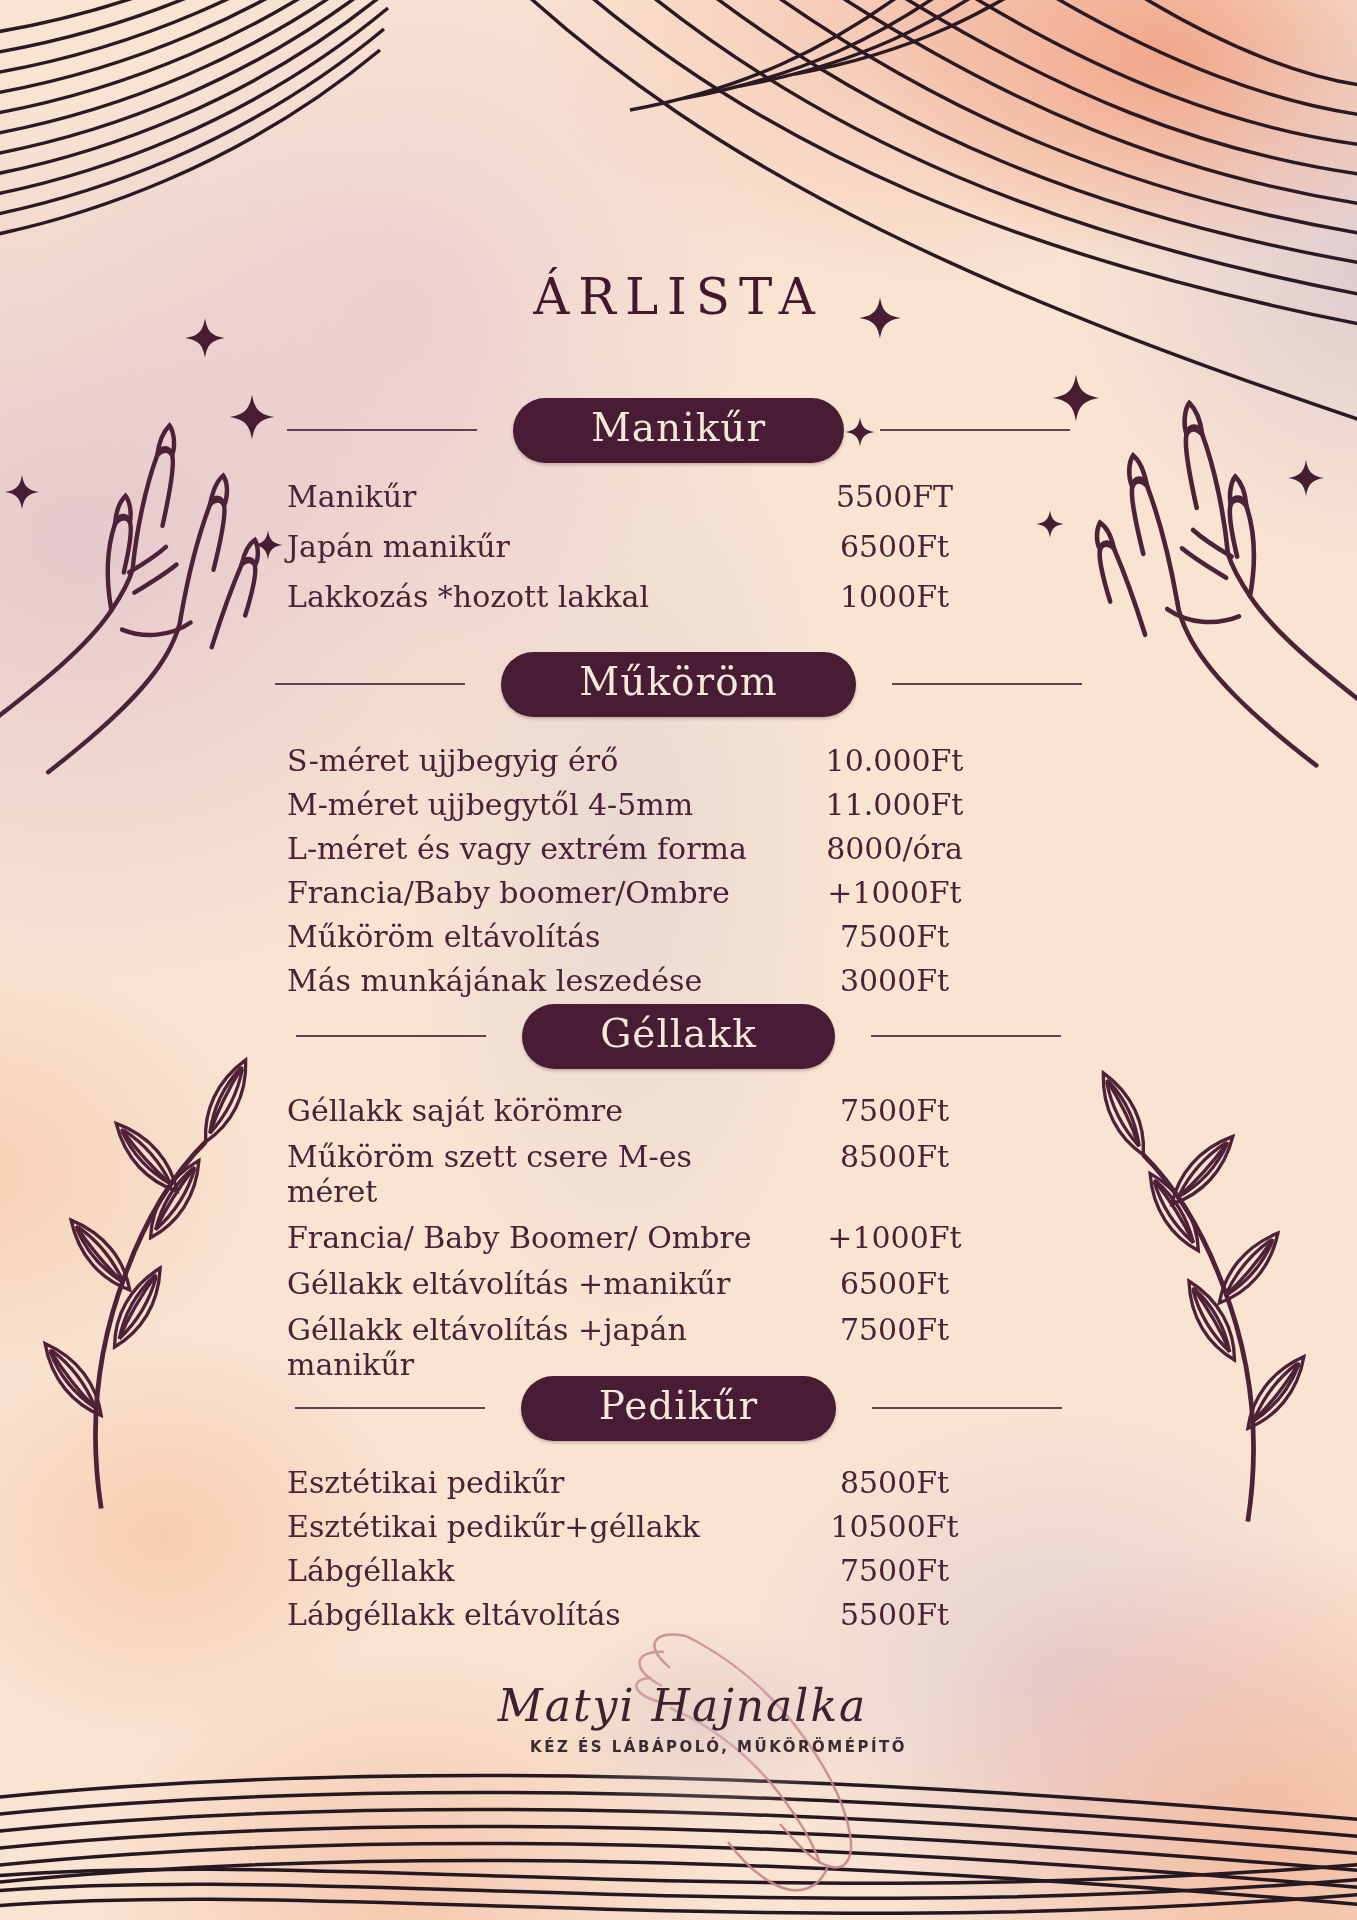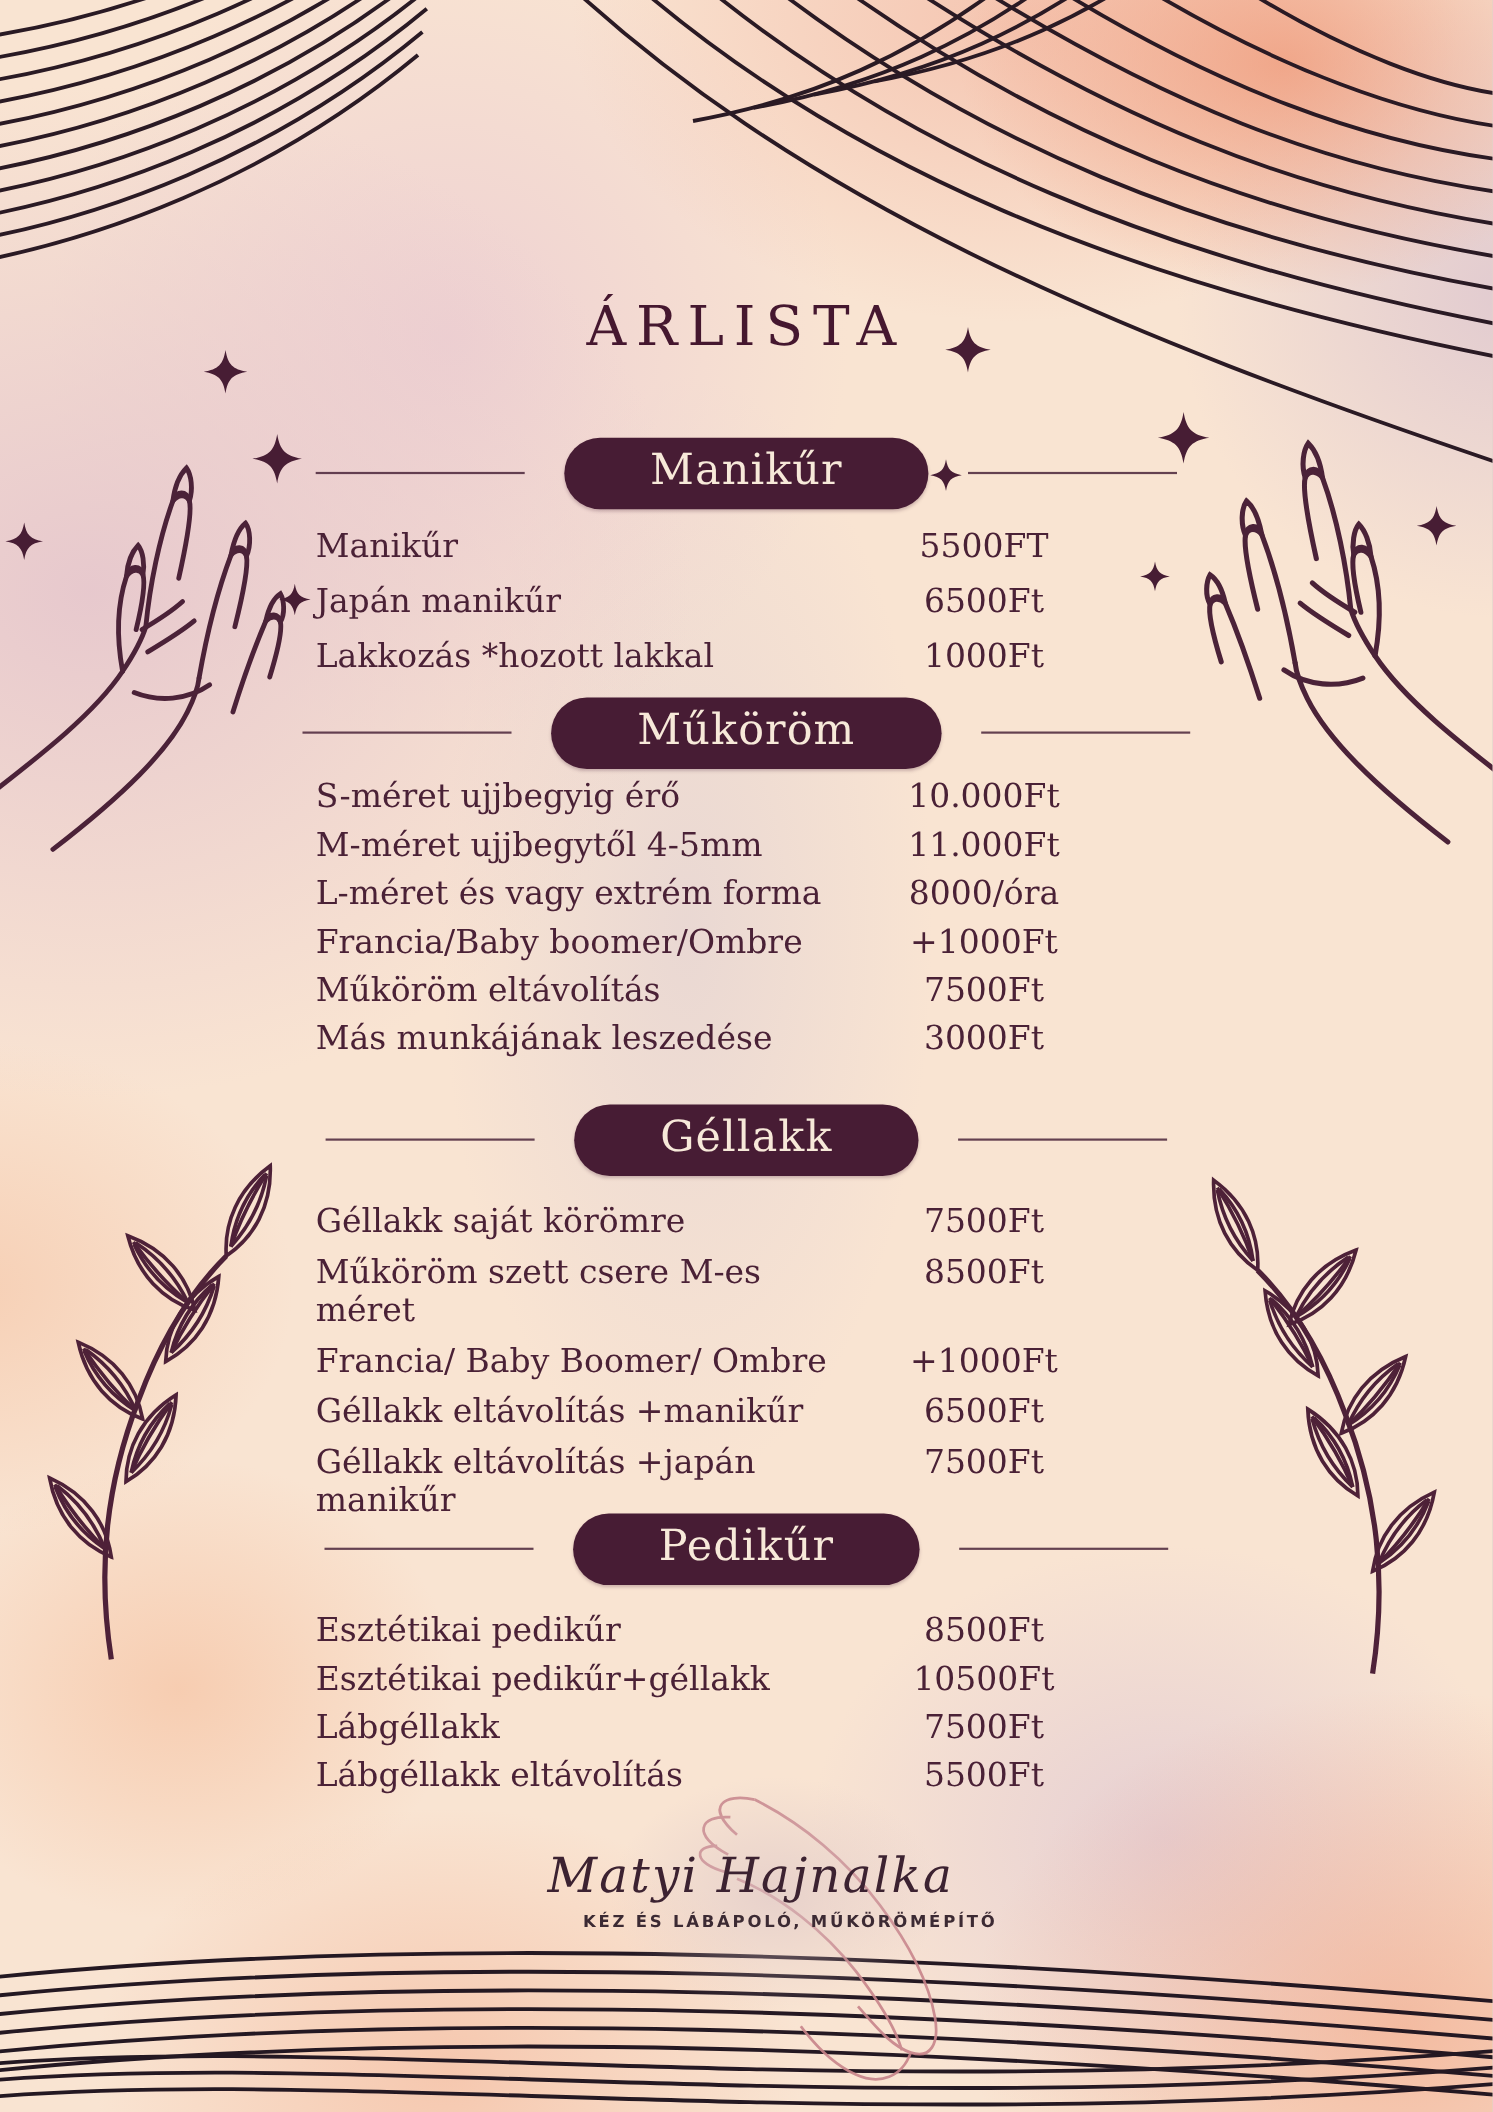--- a/index.html
+++ b/index.html
@@ -20,31 +20,31 @@
       radial-gradient(560px 440px at 94% 96%, rgba(240,160,128,.6), rgba(240,160,128,0) 70%),
       radial-gradient(460px 380px at 78% 87%, rgba(214,190,212,.55), rgba(214,190,212,0) 70%),
       #f9e4d2;
   }
   svg.deco{position:absolute;inset:0;width:100%;height:100%;pointer-events:none;}
   .title{
     position:absolute;top:268px;left:0;width:100%;margin:0;text-align:center;
     font-size:50px;font-weight:normal;letter-spacing:9px;color:#45172f;
   }
   .menu-section{position:absolute;left:0;width:100%;}
-  .s1{top:398px}.s2{top:634px}.s3{top:1004px}.s4{top:1376px}
+  .s1{top:398px}.s2{top:652px}.s3{top:1004px}.s4{top:1376px}
   .sec-header{display:flex;align-items:center;justify-content:center;gap:36px;}
   .hline{width:190px;height:0;border-top:2px solid #4a2439;opacity:.85;}
   .pill{
     background:#471c34;color:#f7e9d9;border-radius:42px;
     padding:9px 78px 13px;font-size:39px;letter-spacing:1px;line-height:1.1;
     box-shadow:0 2px 3px rgba(70,28,52,.25);
   }
   .rows{margin:22px 0 0 287px;width:715px;display:flex;flex-direction:column;}
   .s1 .rows{gap:15px;margin-top:16px}
-  .s2 .rows{gap:9px;margin-top:8px}
+  .s2 .rows{gap:9px;margin-top:26px}
   .s3 .rows{gap:11px;margin-top:24px}
   .s4 .rows{gap:9px;margin-top:24px}
   .row{display:flex;justify-content:space-between;align-items:baseline;}
   .lab{font-size:30px;}
   .price{font-size:30px;text-align:center;min-width:215px;}
   .sigblob{
     position:absolute;left:555px;top:1615px;width:300px;height:215px;border-radius:50%;
     background:radial-gradient(closest-side, rgba(219,196,198,.6), rgba(219,196,198,0));
   }
   .signame{

